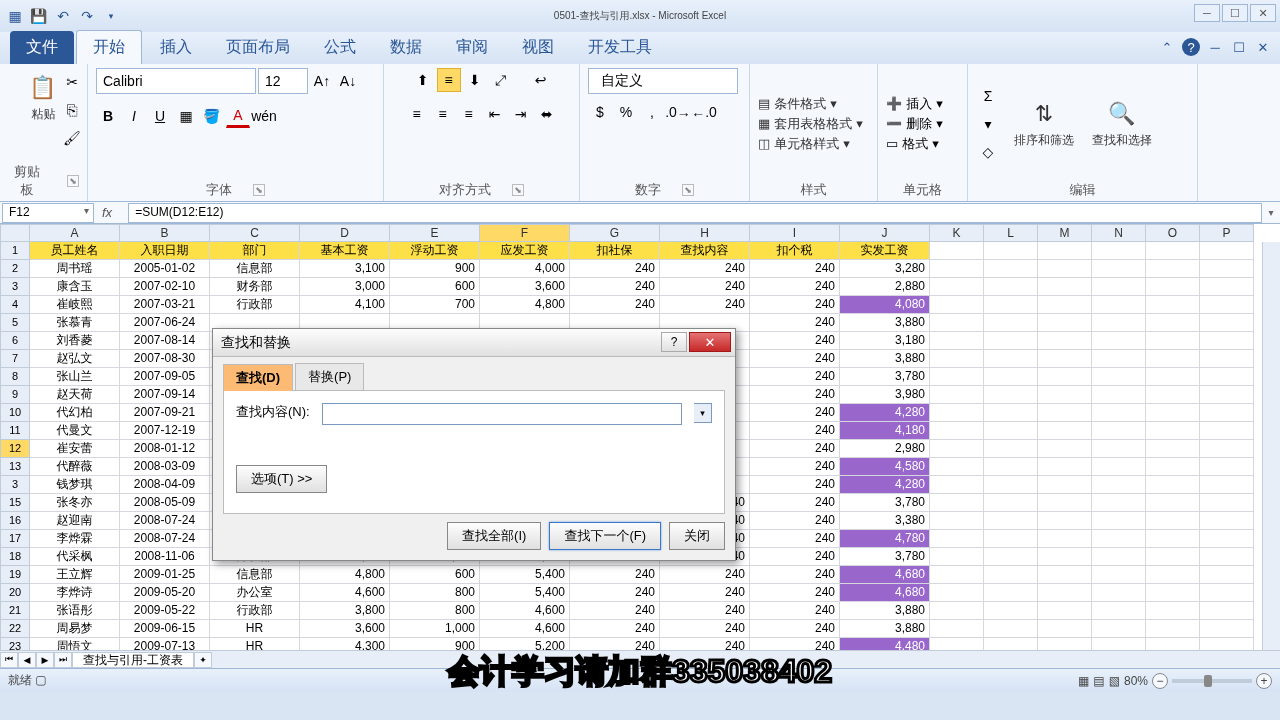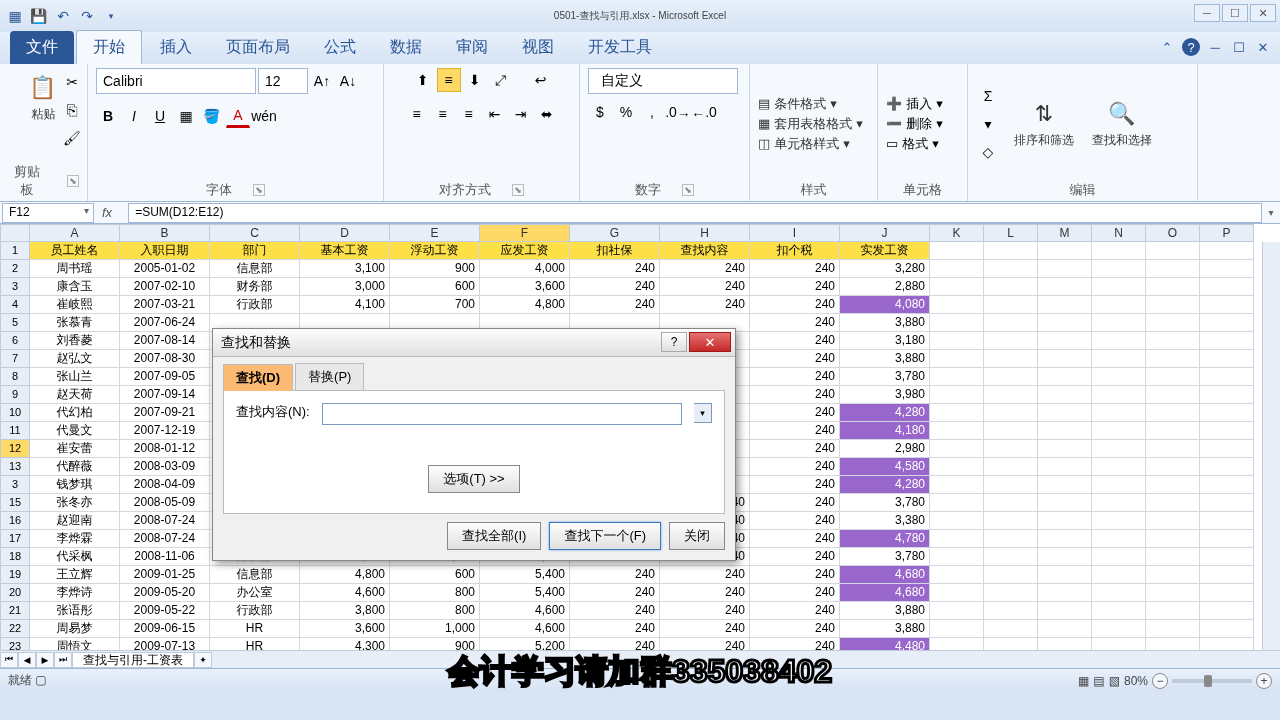--- a/index.html
+++ b/index.html
@@ -85,21 +85,21 @@
 .dlg-tab { padding: 4px 12px; font-size: 13px; border: 1px solid #bbb; border-bottom: none; margin-right: 2px; cursor: pointer; background: #e8e8e8; }
 .dlg-tab.active { background: #fdba74; position: relative; top: 1px; font-weight: bold; }
 .dlg-content { background: #fff; border: 1px solid #bbb; border-top: none; padding: 12px; }
 .dlg-row { display: flex; align-items: flex-start; gap: 12px; margin-bottom: 40px; }
 .dlg-label { font-size: 13px; }
 .dlg-input { flex: 1; height: 22px; border: 1px solid #7a9ac0; padding: 2px 4px; font-size: 13px; position: relative; }
 .dlg-input-dd { width: 18px; height: 20px; border: 1px solid #7a9ac0; border-left: none; background: #e8eef8; display: flex; align-items: center; justify-content: center; font-size: 9px; cursor: pointer; }
 .dlg-btns { display: flex; justify-content: flex-end; gap: 8px; margin-top: 8px; }
 .dlg-btn { padding: 4px 14px; font-size: 13px; border: 1px solid #888; background: linear-gradient(#fdfdfd,#e0e0e0); cursor: pointer; }
 .dlg-btn.default { border: 1px solid #3b78c4; box-shadow: 0 0 2px #6aa0e0; }
-.dlg-options { display: flex; justify-content: center; margin-bottom: 8px; }
+.dlg-options { display: flex; justify-content: flex-start; margin-bottom: 8px; }
 
 
 .subtitle { position: absolute; left: 50%; bottom: 30px; transform: translateX(-50%); text-align: center; }
 .subtitle-line { font-size: 32px; font-weight: 900; color: #fff; -webkit-text-stroke: 3px #000; text-stroke: 3px #000; line-height: 1.2; white-space: nowrap; }
 .subtitle-line.small { font-size: 26px; }
 
 
 .cw-A{width:90px}.cw-B{width:90px}.cw-C{width:90px}.cw-D{width:90px}.cw-E{width:90px}.cw-F{width:90px}.cw-G{width:90px}.cw-H{width:90px}.cw-I{width:90px}.cw-J{width:90px}.cw-K{width:54px}.cw-L{width:54px}.cw-M{width:54px}.cw-N{width:54px}.cw-O{width:54px}.cw-P{width:54px}
 </style>
 </head>

